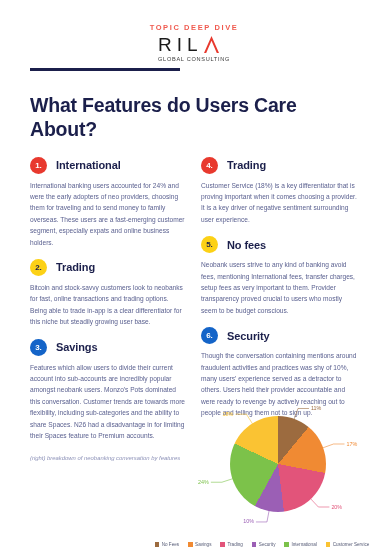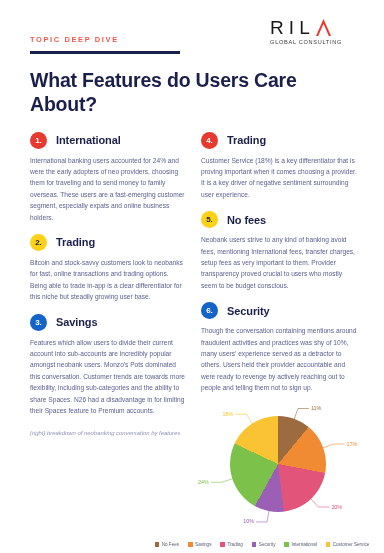--- a/index.html
+++ b/index.html
@@ -14,23 +14,24 @@
     position: relative;
     width: 384px;
     height: 553px;
     background: #ffffff;
     padding: 0;
   }
 
   
   .header {
     display: flex;
-    align-items: flex-end;
+    align-items: center;
     justify-content: space-between;
-    padding: 16px 42px 0 30px;
+    padding: 16px 26px 0 30px;
+    flex-direction: column;
   }
   .eyebrow {
     color: #f05a4f;
     font-size: 7.5px;
     font-weight: bold;
     letter-spacing: 1.6px;
     line-height: 11px;
     padding-top: 6px;
   }
   .logo-block { text-align: center; padding-top: 2px; }
@@ -60,21 +61,21 @@
 
   .rule {
     margin: 6px 0 0 30px;
     width: 150px;
     height: 2.5px;
     background: #1b1f4b;
   }
 
   
   .title {
-    margin: 14px 30px 0 30px;
+    margin: 22px 30px 0 30px;
     color: #1b1f4b;
     font-size: 19.5px;
     font-weight: bold;
     line-height: 24px;
     letter-spacing: -0.2px;
   }
 
   
   .columns {
     display: flex;

